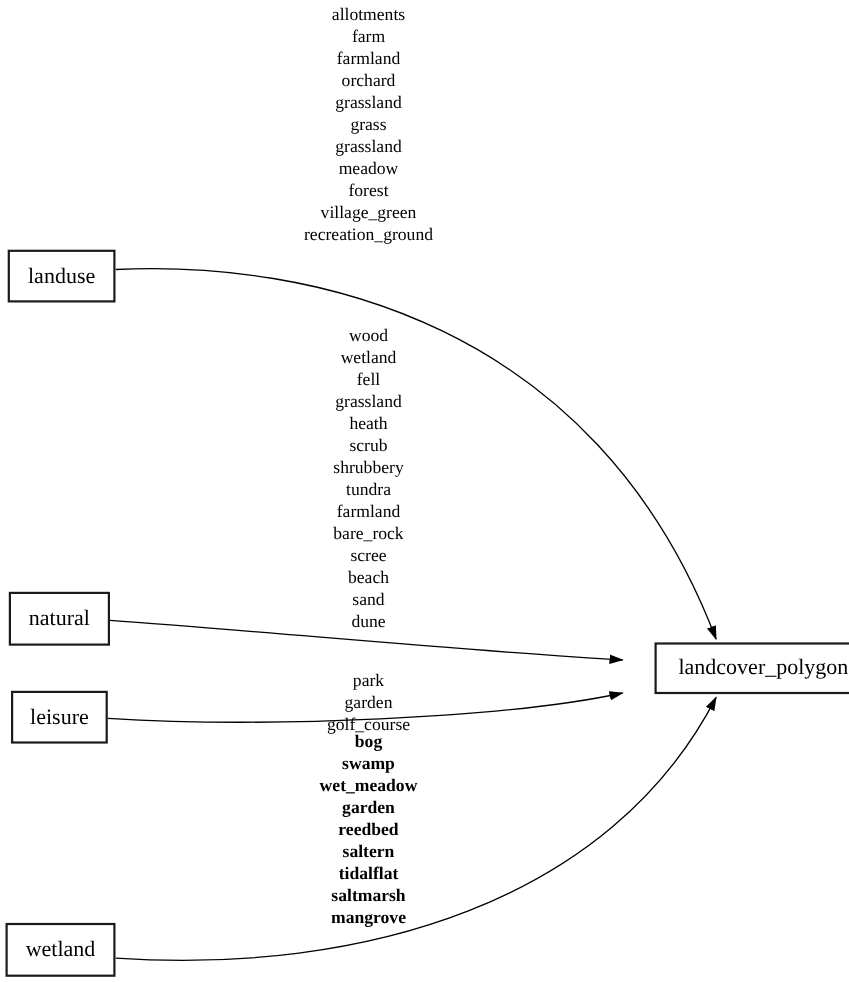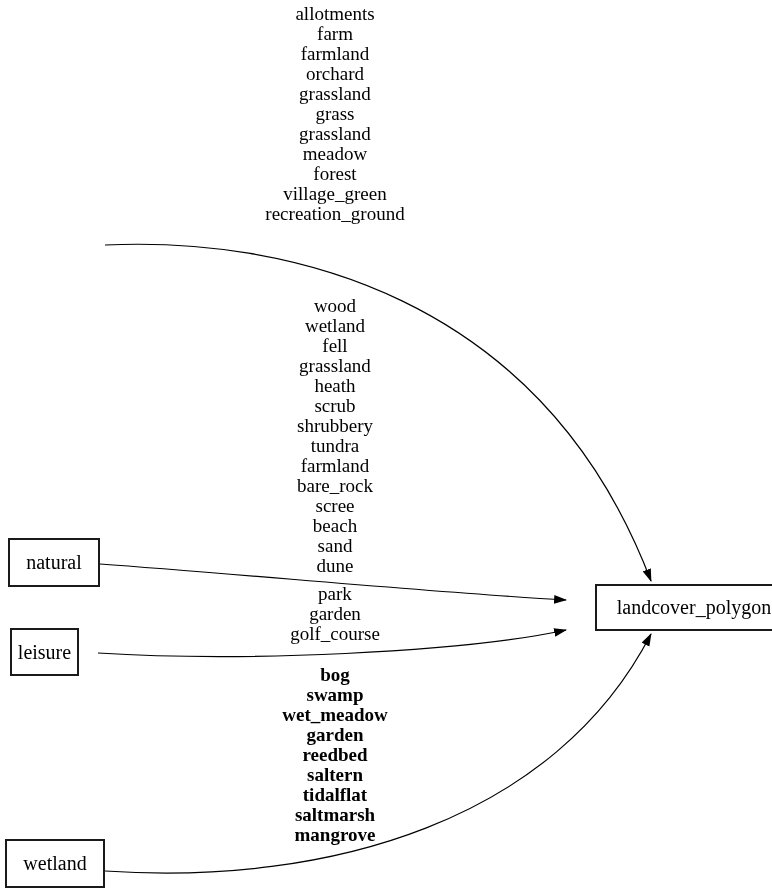--- a/index.html
+++ b/index.html
@@ -32,21 +32,21 @@
     justify-content: center;
     font-size: 20px;
     white-space: nowrap;
     z-index: 2;
   }
   .edge-label {
     position: absolute;
     width: 300px;
     text-align: center;
     color: #000000;
-    font-size: 19px;
+    font-size: 16px;
     line-height: 20px;
     z-index: 1;
   }
   .edge-label .lbl-line {
     display: block;
     white-space: nowrap;
   }
 </style>
 </head>
 <body>
@@ -89,44 +89,47 @@
       <span class="lbl-line">shrubbery</span>
       <span class="lbl-line">tundra</span>
       <span class="lbl-line">farmland</span>
       <span class="lbl-line">bare_rock</span>
       <span class="lbl-line">scree</span>
       <span class="lbl-line">beach</span>
       <span class="lbl-line">sand</span>
       <span class="lbl-line">dune</span>
     </div>
 
-  <div class="edge-label" style="left:185px; top:584px;">
+  <div class="edge-label" style="left:185px; top:610px;">
       <span class="lbl-line">park</span>
       <span class="lbl-line">garden</span>
       <span class="lbl-line">golf_course</span>
     </div>
 
   <div class="edge-label" style="left:185px; top:665px;font-weight:bold;">
       <span class="lbl-line">bog</span>
       <span class="lbl-line">swamp</span>
       <span class="lbl-line">wet_meadow</span>
       <span class="lbl-line">garden</span>
       <span class="lbl-line">reedbed</span>
       <span class="lbl-line">saltern</span>
       <span class="lbl-line">tidalflat</span>
       <span class="lbl-line">saltmarsh</span>
       <span class="lbl-line">mangrove</span>
     </div>
 
+  <div class="node" style="left:7px; top:227px; width:98px; height:48px;">
+    <span>landuse</span>
+  </div>
 
   <div class="node" style="left:8px; top:538px; width:92px; height:49px;">
     <span>natural</span>
   </div>
 
-  <div class="node" style="left:10px; top:628px; width:69px; height:48px;">
+  <div class="node" style="left:10px; top:628px; width:88px; height:48px;">
     <span>leisure</span>
   </div>
 
   <div class="node" style="left:5px; top:839px; width:100px; height:49px;">
     <span>wetland</span>
   </div>
 
   <div class="node" style="left:595px; top:584px; width:198px; height:47px;">
     <span>landcover_polygon</span>
   </div>

